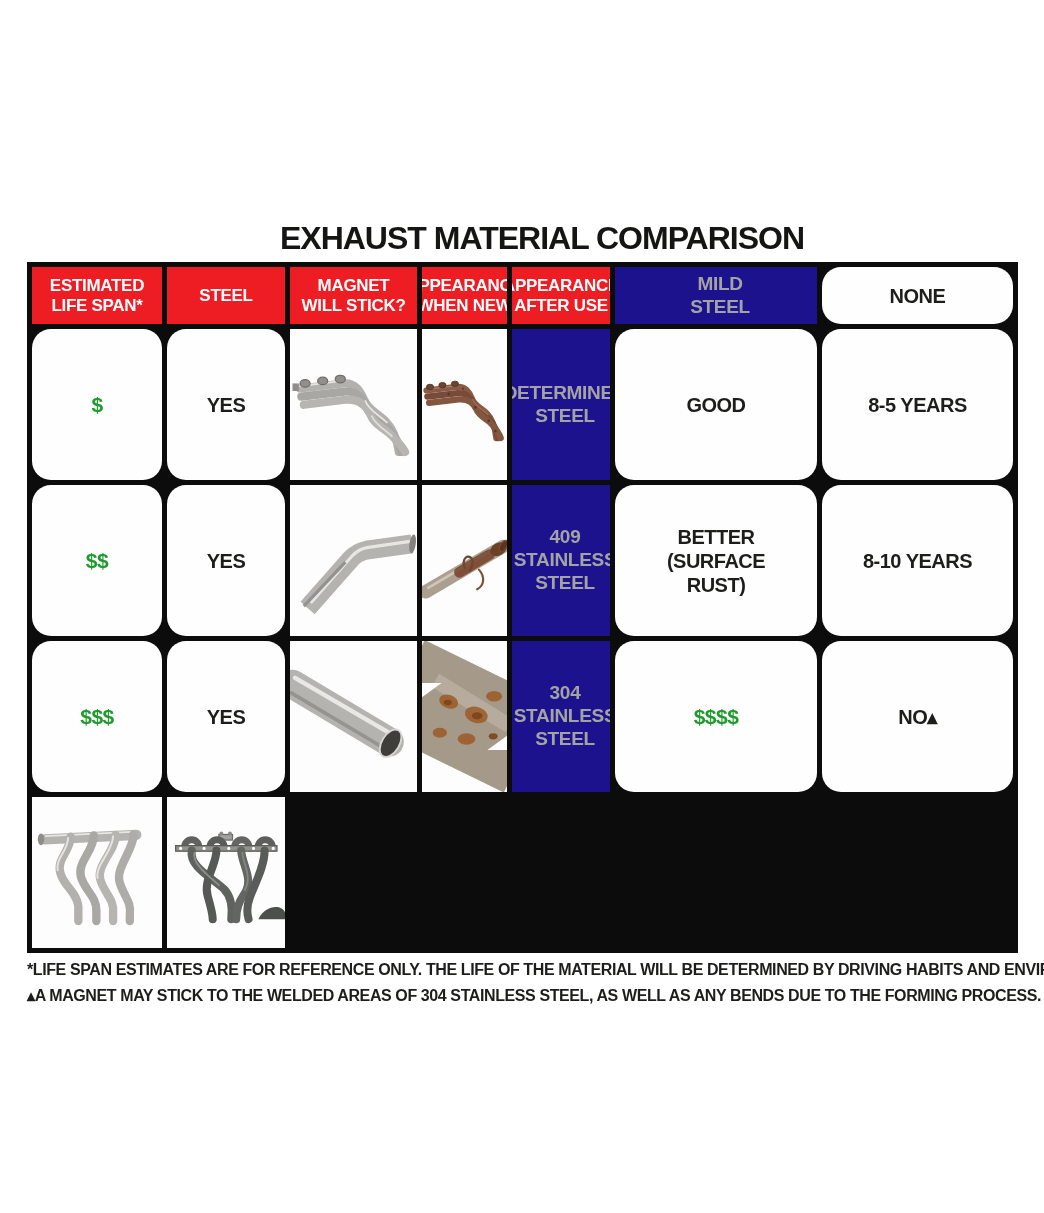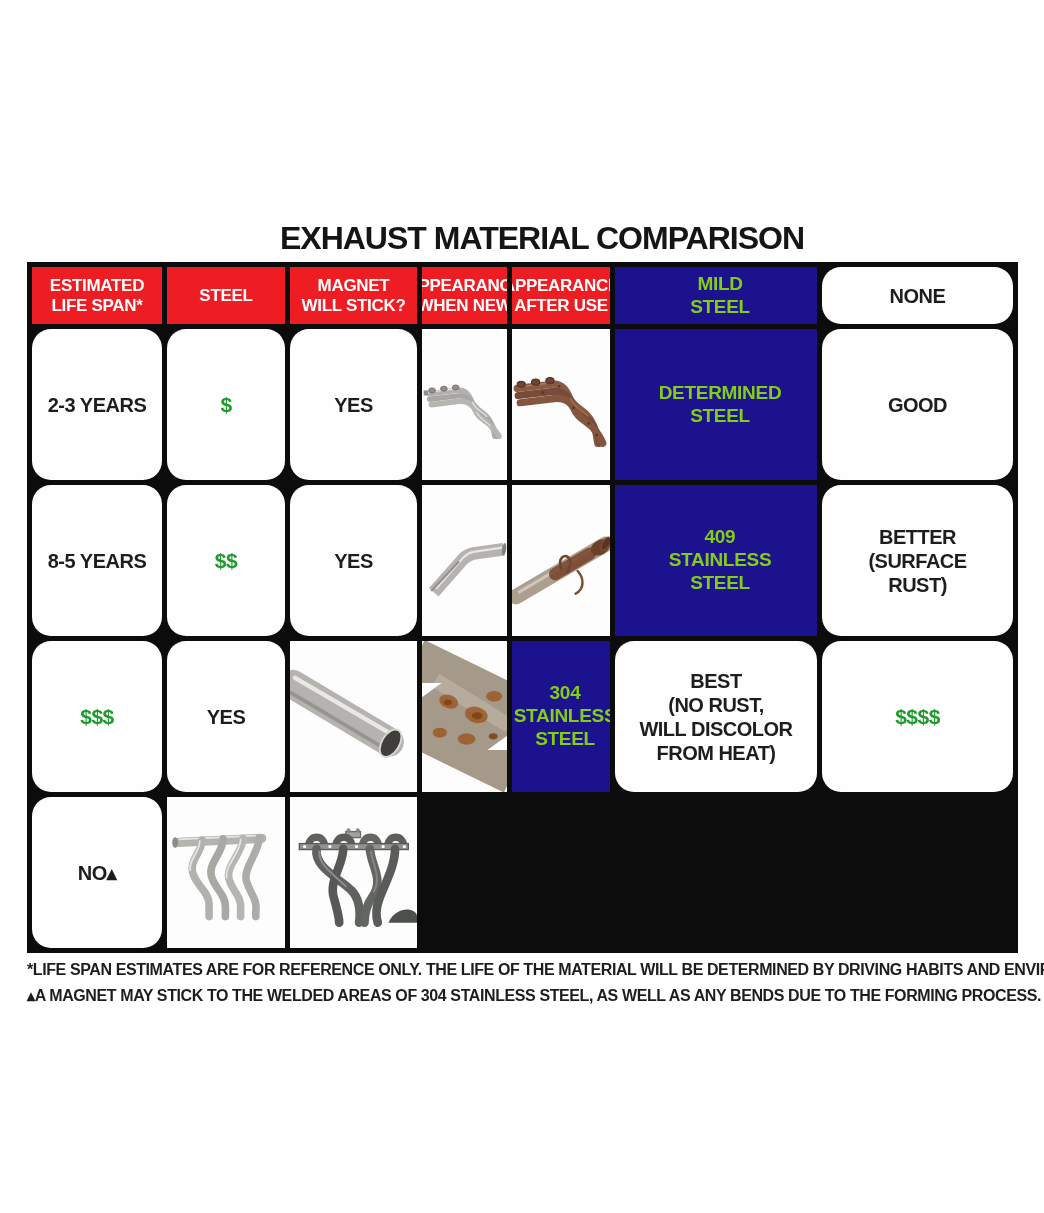--- a/index.html
+++ b/index.html
@@ -23,21 +23,21 @@
   }
   .cell{
     display:flex;align-items:center;justify-content:center;text-align:center;
     white-space:pre-line;box-sizing:border-box;overflow:hidden;
   }
   .hdr{
     background:#ee1c23;color:#ffffff;font-weight:bold;font-size:17px;
     line-height:1.15;letter-spacing:-0.3px;font-stretch:condensed;
   }
   .mat{
-    background:#1c128e;color:#84cc16;font-weight:bold;font-size:19px;
+    background:#1c128e;color:#a3a3a3;font-weight:bold;font-size:19px;
     line-height:1.2;letter-spacing:-0.3px;font-stretch:condensed;padding-left:8px;
   }
   .val{
     background:#fefefe;color:#1d1d1b;font-weight:bold;font-size:20px;
     line-height:1.2;letter-spacing:-0.5px;font-stretch:condensed;border-radius:19px;
   }
   .cost{color:#1f9b2e;font-size:21px;}
   .img{background:#fdfdfd;padding:0;}
   .img svg{width:100%;height:100%;display:block;}
   .footnotes{
@@ -60,21 +60,20 @@
   <div class="cell hdr">MAGNET
 WILL STICK?</div>
   <div class="cell hdr">APPEARANCE
 WHEN NEW</div>
   <div class="cell hdr">APPEARANCE
 AFTER USE</div>
 
   <div class="cell mat">MILD
 STEEL</div>
   <div class="cell val">NONE</div>
-  <div class="cell val">2-3 YEARS</div>
   <div class="cell val cost">$</div>
   <div class="cell val">YES</div>
   <div class="cell img">
     <svg viewBox="0 0 202 151">
       <rect width="202" height="151" fill="#fdfdfd"></rect>
       <g fill="none" stroke-linecap="round">
         <path d="M16 50 L84 42 C104 40 112 54 118 68 C124 84 140 90 152 102 C163 113 170 130 173 151" stroke="#b3b1ad" stroke-width="13"></path>
         <path d="M18 63 L86 55 C106 53 116 66 122 80 C128 96 146 102 157 114 C166 124 174 138 177 151" stroke="#a9a7a3" stroke-width="13"></path>
         <path d="M22 76 L88 68 C110 66 122 78 128 92 C134 108 152 114 163 126 C171 135 180 144 183 151" stroke="#b7b5b1" stroke-width="13"></path>
         <path d="M16 46 L84 38" stroke="#e6e5e2" stroke-width="3"></path>
@@ -141,20 +140,21 @@
       <path d="M128 96 C142 112 140 132 124 140" fill="none" stroke="#7b5236" stroke-width="5" stroke-linecap="round"></path>
     </svg>
   </div>
 
   <div class="cell mat">409
 STAINLESS
 STEEL</div>
   <div class="cell val">BETTER
 (SURFACE
 RUST)</div>
+  <div class="cell val">8-10 YEARS</div>
   <div class="cell val cost">$$$</div>
   <div class="cell val">YES</div>
   <div class="cell img">
     <svg viewBox="0 0 202 151">
       <rect width="202" height="151" fill="#fdfdfd"></rect>
       <path d="M4 24 L158 116" stroke="#b5b3af" stroke-width="46" fill="none" stroke-linecap="round"></path>
       <path d="M8 14 L162 104" stroke="#e9e8e5" stroke-width="7" fill="none" stroke-linecap="round"></path>
       <path d="M2 38 L150 126" stroke="#96948f" stroke-width="6" fill="none" stroke-linecap="round"></path>
       <ellipse cx="160" cy="118" rx="14" ry="24" transform="rotate(31 160 118)" fill="#3f3e3b" stroke="#d8d7d4" stroke-width="3"></ellipse>
     </svg>
@@ -179,24 +179,20 @@
         <ellipse cx="160" cy="120" rx="10" ry="7"></ellipse>
       </g>
       <path d="M0 0 L44 0 L0 32 Z" fill="#fdfdfd"></path>
       <path d="M191 151 L147 151 L191 119 Z" fill="#fdfdfd"></path>
     </svg>
   </div>
 
   <div class="cell mat">304
 STAINLESS
 STEEL</div>
-  <div class="cell val">BEST
-(NO RUST,
-WILL DISCOLOR
-FROM HEAT)</div>
   <div class="cell val cost">$$$$</div>
   <div class="cell val">NO▴</div>
   <div class="cell img">
     <svg viewBox="0 0 202 151">
       <rect width="202" height="151" fill="#fdfdfd"></rect>
       <path d="M20 24 L162 17" stroke="#b5b3af" stroke-width="16" fill="none" stroke-linecap="round"></path>
       <path d="M20 19 L162 12" stroke="#e7e6e3" stroke-width="3" fill="none"></path>
       <ellipse cx="14" cy="24" rx="5" ry="9" fill="#8f8d89"></ellipse>
       <g fill="none" stroke-linecap="round">
         <path d="M60 20 C60 42 38 54 44 76 C50 98 70 106 72 128 L72 151" stroke="#b3b1ad" stroke-width="13"></path>

